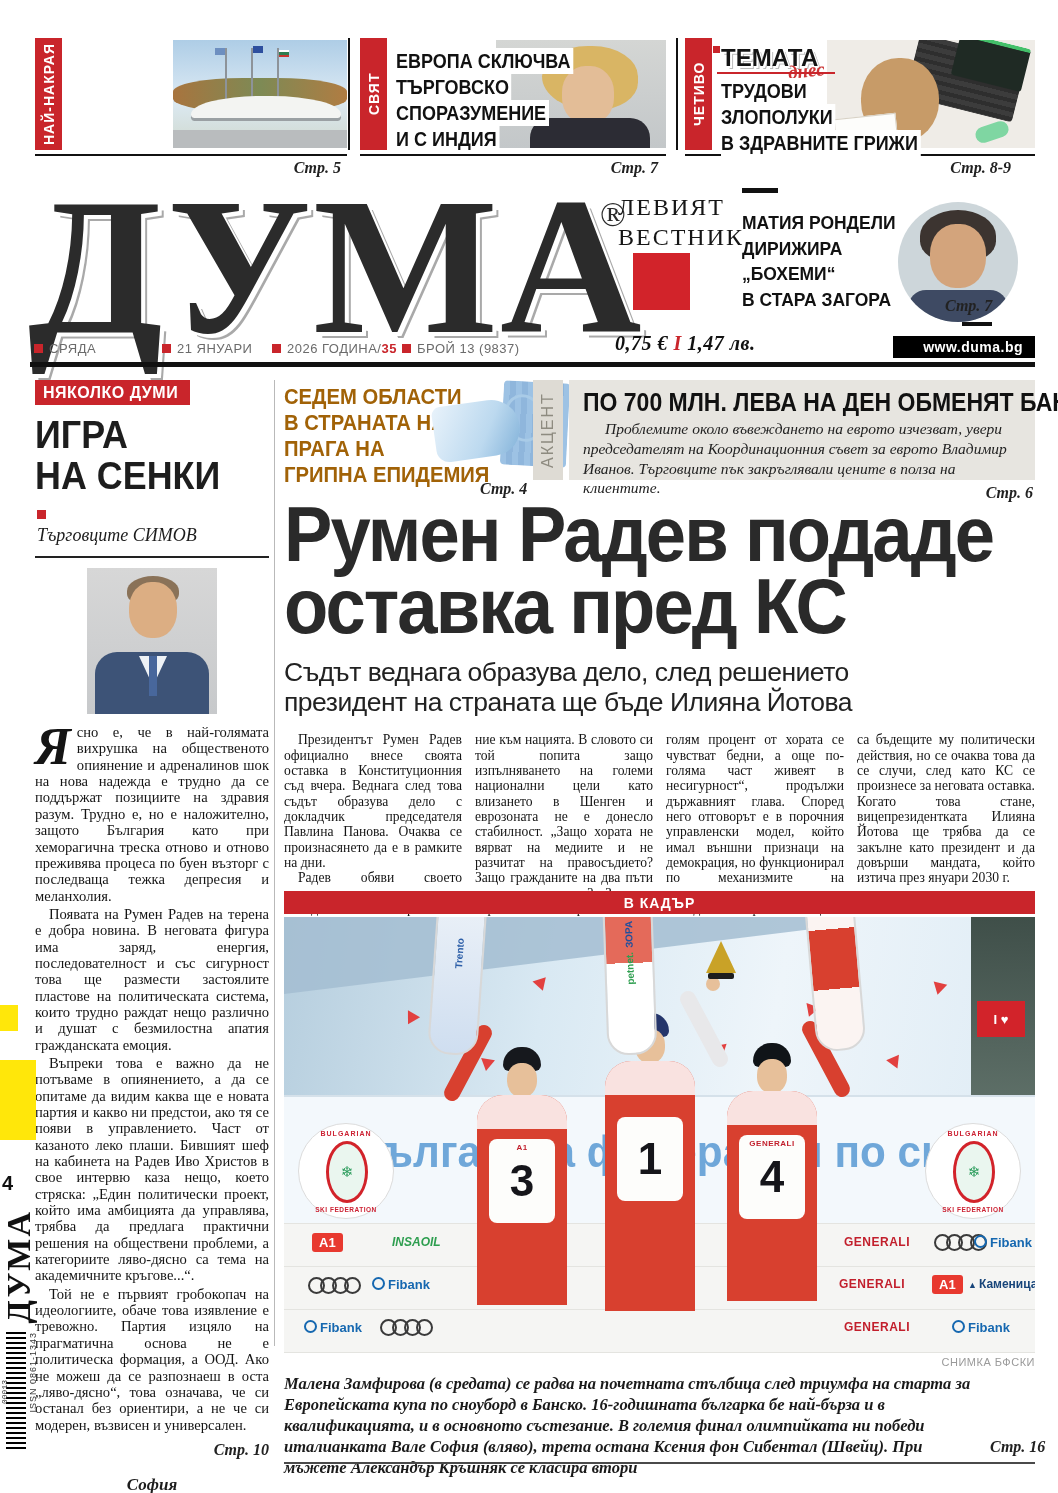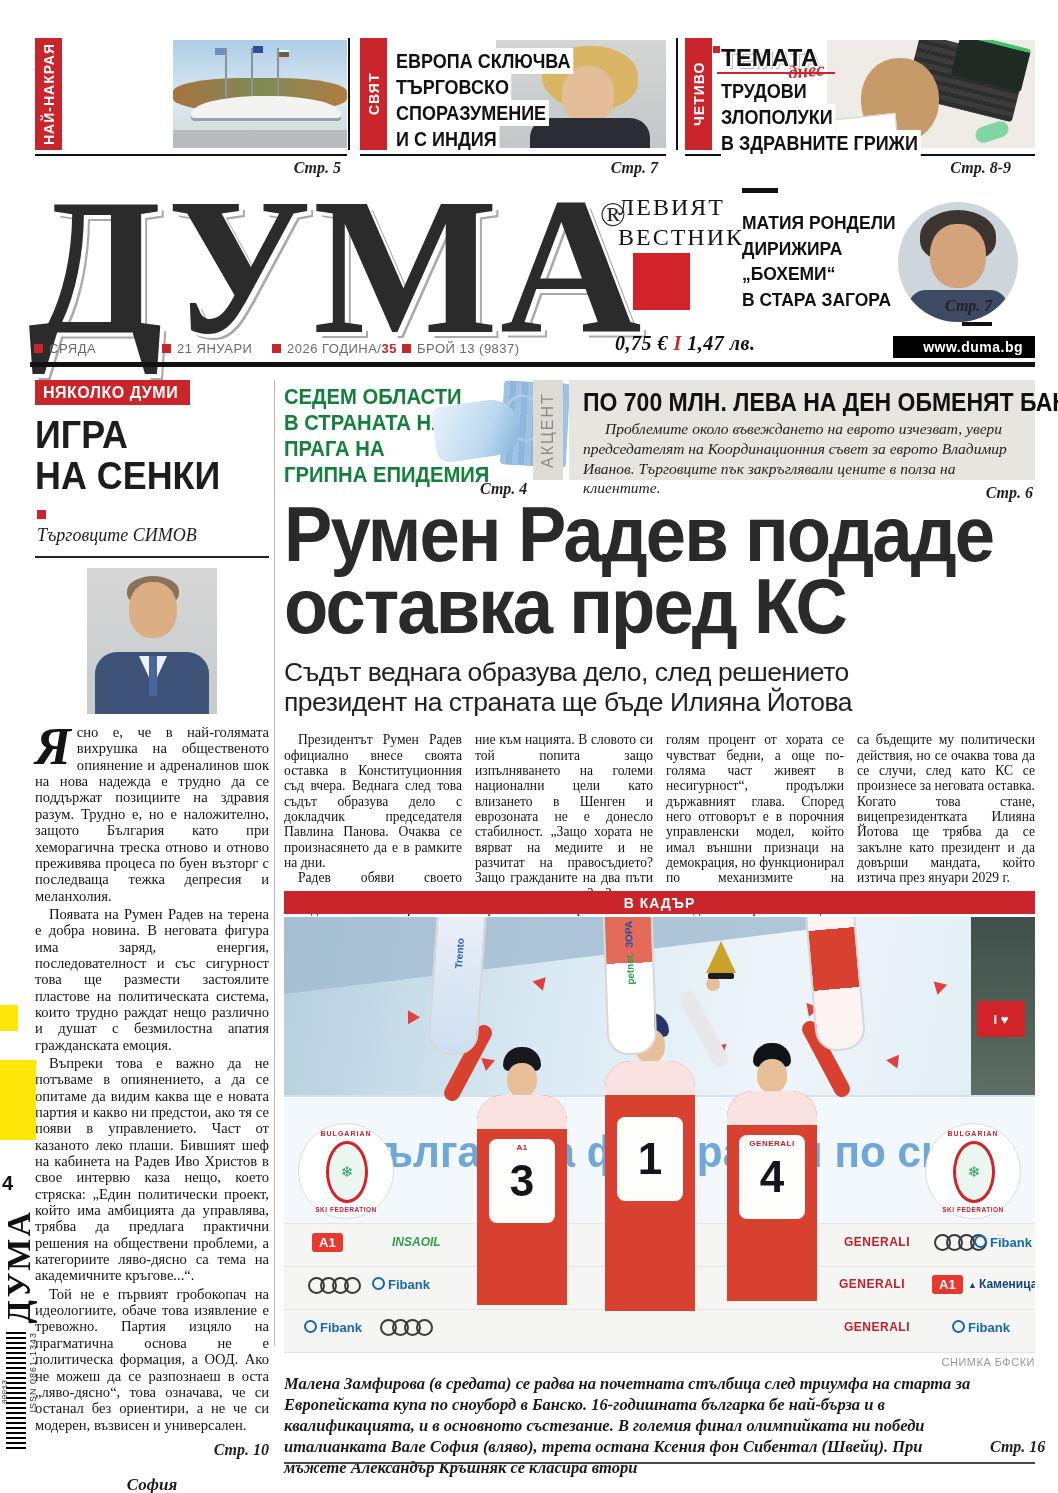--- a/index.html
+++ b/index.html
@@ -91,21 +91,21 @@
   .op-body{font-size:14.6px;line-height:1.12;text-align:justify;color:#141414;}
   .op-body p{margin:0 0 2px 0;text-indent:14px;}
   .op-body p.first{text-indent:0;}
   .dropcap{float:left;font-style:italic;font-weight:bold;font-size:52px;line-height:.82;margin:2px 6px 0 0;}
   .op-page{text-align:right;margin-top:8px;}
   .w-city{text-align:center;font-style:italic;font-weight:bold;font-size:17px;margin-top:16px;}
   
   .divider-v{left:274px;top:380px;width:1px;height:966px;background:#b9b9b9;}
   
   .accrow{left:284px;top:380px;width:751px;height:128px;}
-  .flu-head{position:absolute;left:0;top:4px;font-family:"Liberation Sans",sans-serif;font-weight:bold;font-size:22px;line-height:1.18;color:#15803d;}
+  .flu-head{position:absolute;left:0;top:4px;font-family:"Liberation Sans",sans-serif;font-weight:bold;font-size:22px;line-height:1.18;color:#a16207;}
   .flu-page{position:absolute;left:196px;top:100px;}
   .maskart{position:absolute;left:150px;top:0;width:140px;height:96px;}
   .mask-back{position:absolute;right:6px;top:2px;width:66px;height:84px;background:#8fb6dc;border-radius:4px;transform:rotate(3deg);
              background-image:repeating-linear-gradient(90deg,#9dc2e4 0 6px,#8fb6dc 6px 12px);}
   .mask-front{position:absolute;left:0px;top:22px;width:86px;height:56px;background:linear-gradient(120deg,#e9f3fb,#bcd9ef 60%,#7fb0d8);
               border-radius:12px 40px 38px 18px;transform:rotate(-8deg);}
   .mask-loop{position:absolute;left:70px;top:14px;width:34px;height:42px;border:3px solid #a9cbe7;border-radius:50%;background:transparent;transform:rotate(-14deg);}
   .accent-v{position:absolute;left:249px;top:0;width:30px;height:100px;background:#dedbd4;color:#8e8b80;
             font-family:"Liberation Sans",sans-serif;font-size:16px;letter-spacing:2px;
             writing-mode:vertical-rl;transform:rotate(180deg);display:flex;align-items:center;justify-content:center;}
@@ -389,21 +389,21 @@
         <p>Радев обяви своето оттегляне от поста в понеделник вечерта в специално обръще-</p>
       </div>
       <div class="col">
         <p class="nofirst">ние към нацията. В словото си той попита защо изпълняването на големи национални цели като влизането в Шенген и еврозоната не е донесло стабилност. „Защо хората не вярват на медиите и не разчитат на правосъдието? Защо гражданите на два пъти заляха площадите? Защо в европейска България</p>
       </div>
       <div class="col">
         <p class="nofirst">голям процент от хората се чувстват бедни, а още по-голяма част живеят в несигурност“, продължи държавният глава. Според него отговорът е в порочния управленски модел, който имал външни признаци на демокрация, но функционирал по механизмите на олигархията.</p>
         <p>Радев не очерта какви ще</p>
       </div>
       <div class="col">
-        <p class="nofirst">са бъдещите му политически действия, но се очаква това да се случи, след като КС се произнесе за неговата оставка. Когато това стане, вицепрезидентката Илияна Йотова ще трябва да се закълне като президент и да довърши мандата, който изтича през януари 2029 г.</p>
+        <p class="nofirst">са бъдещите му политически действия, но се очаква това да се случи, след като КС се произнесе за неговата оставка. Когато това стане, вицепрезидентката Илияна Йотова ще трябва да се закълне като президент и да довърши мандата, който изтича през януари 2030 г.</p>
         <div class="lead-page pageref">Стр. 3</div>
       </div>
     </div>
   </div>
 
   <div class="abs vkadar">В КАДЪР</div>
 
   <div class="abs photo">
     <div class="slope"></div>
     <div class="slope-band"></div>

